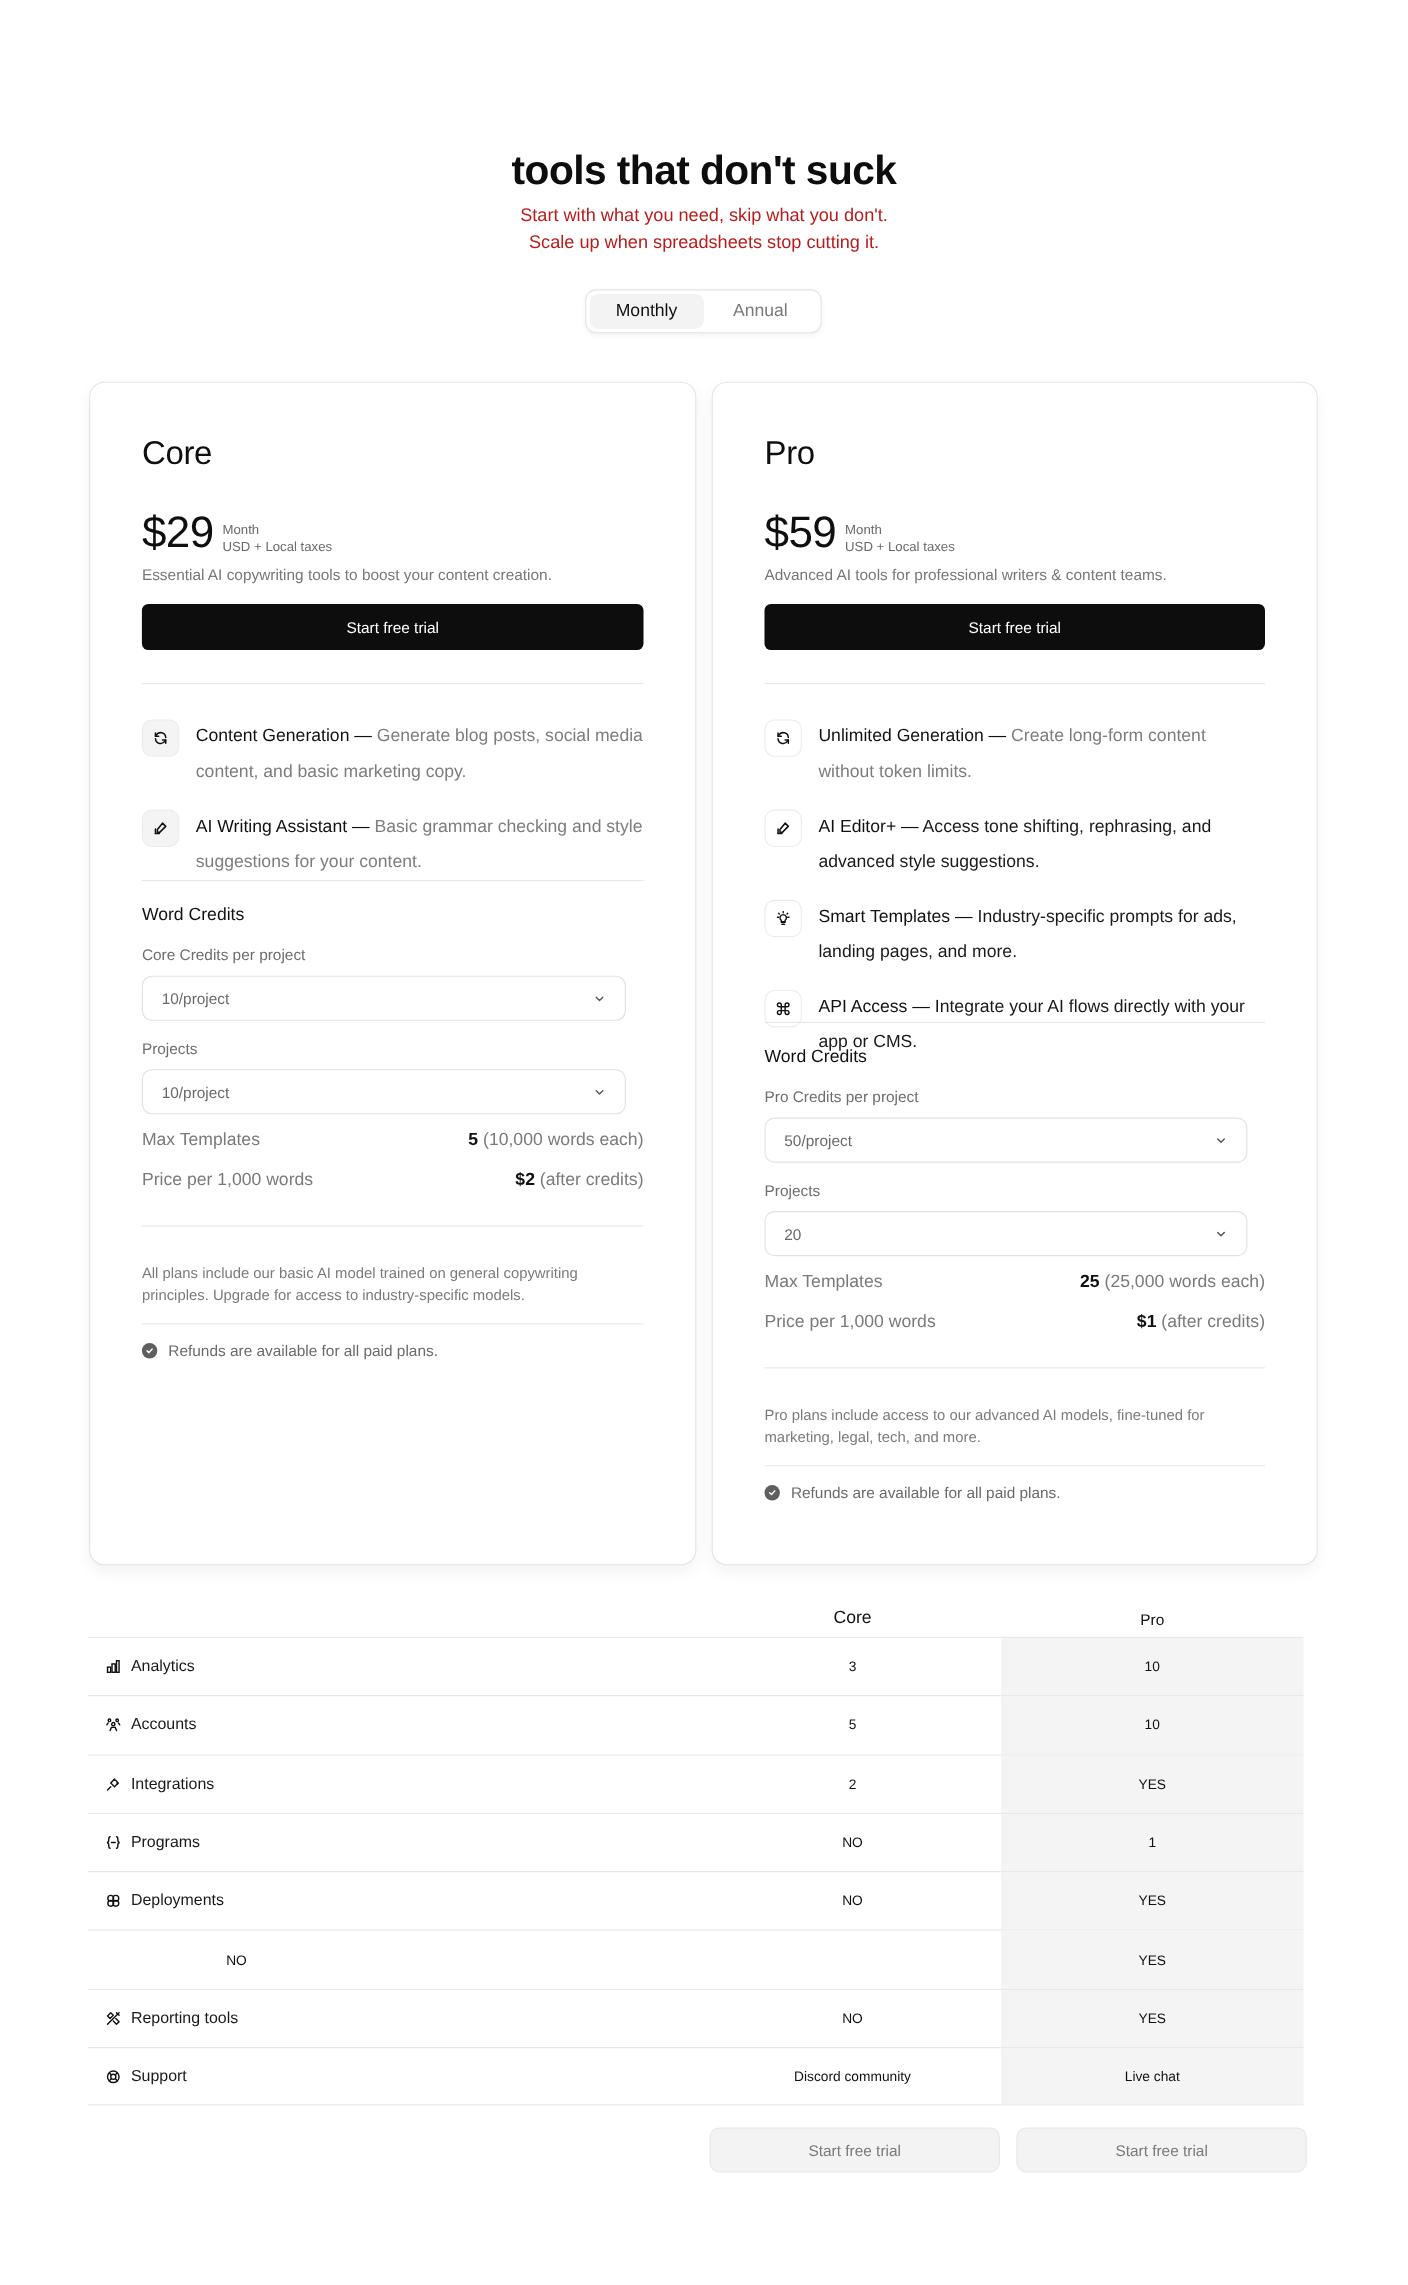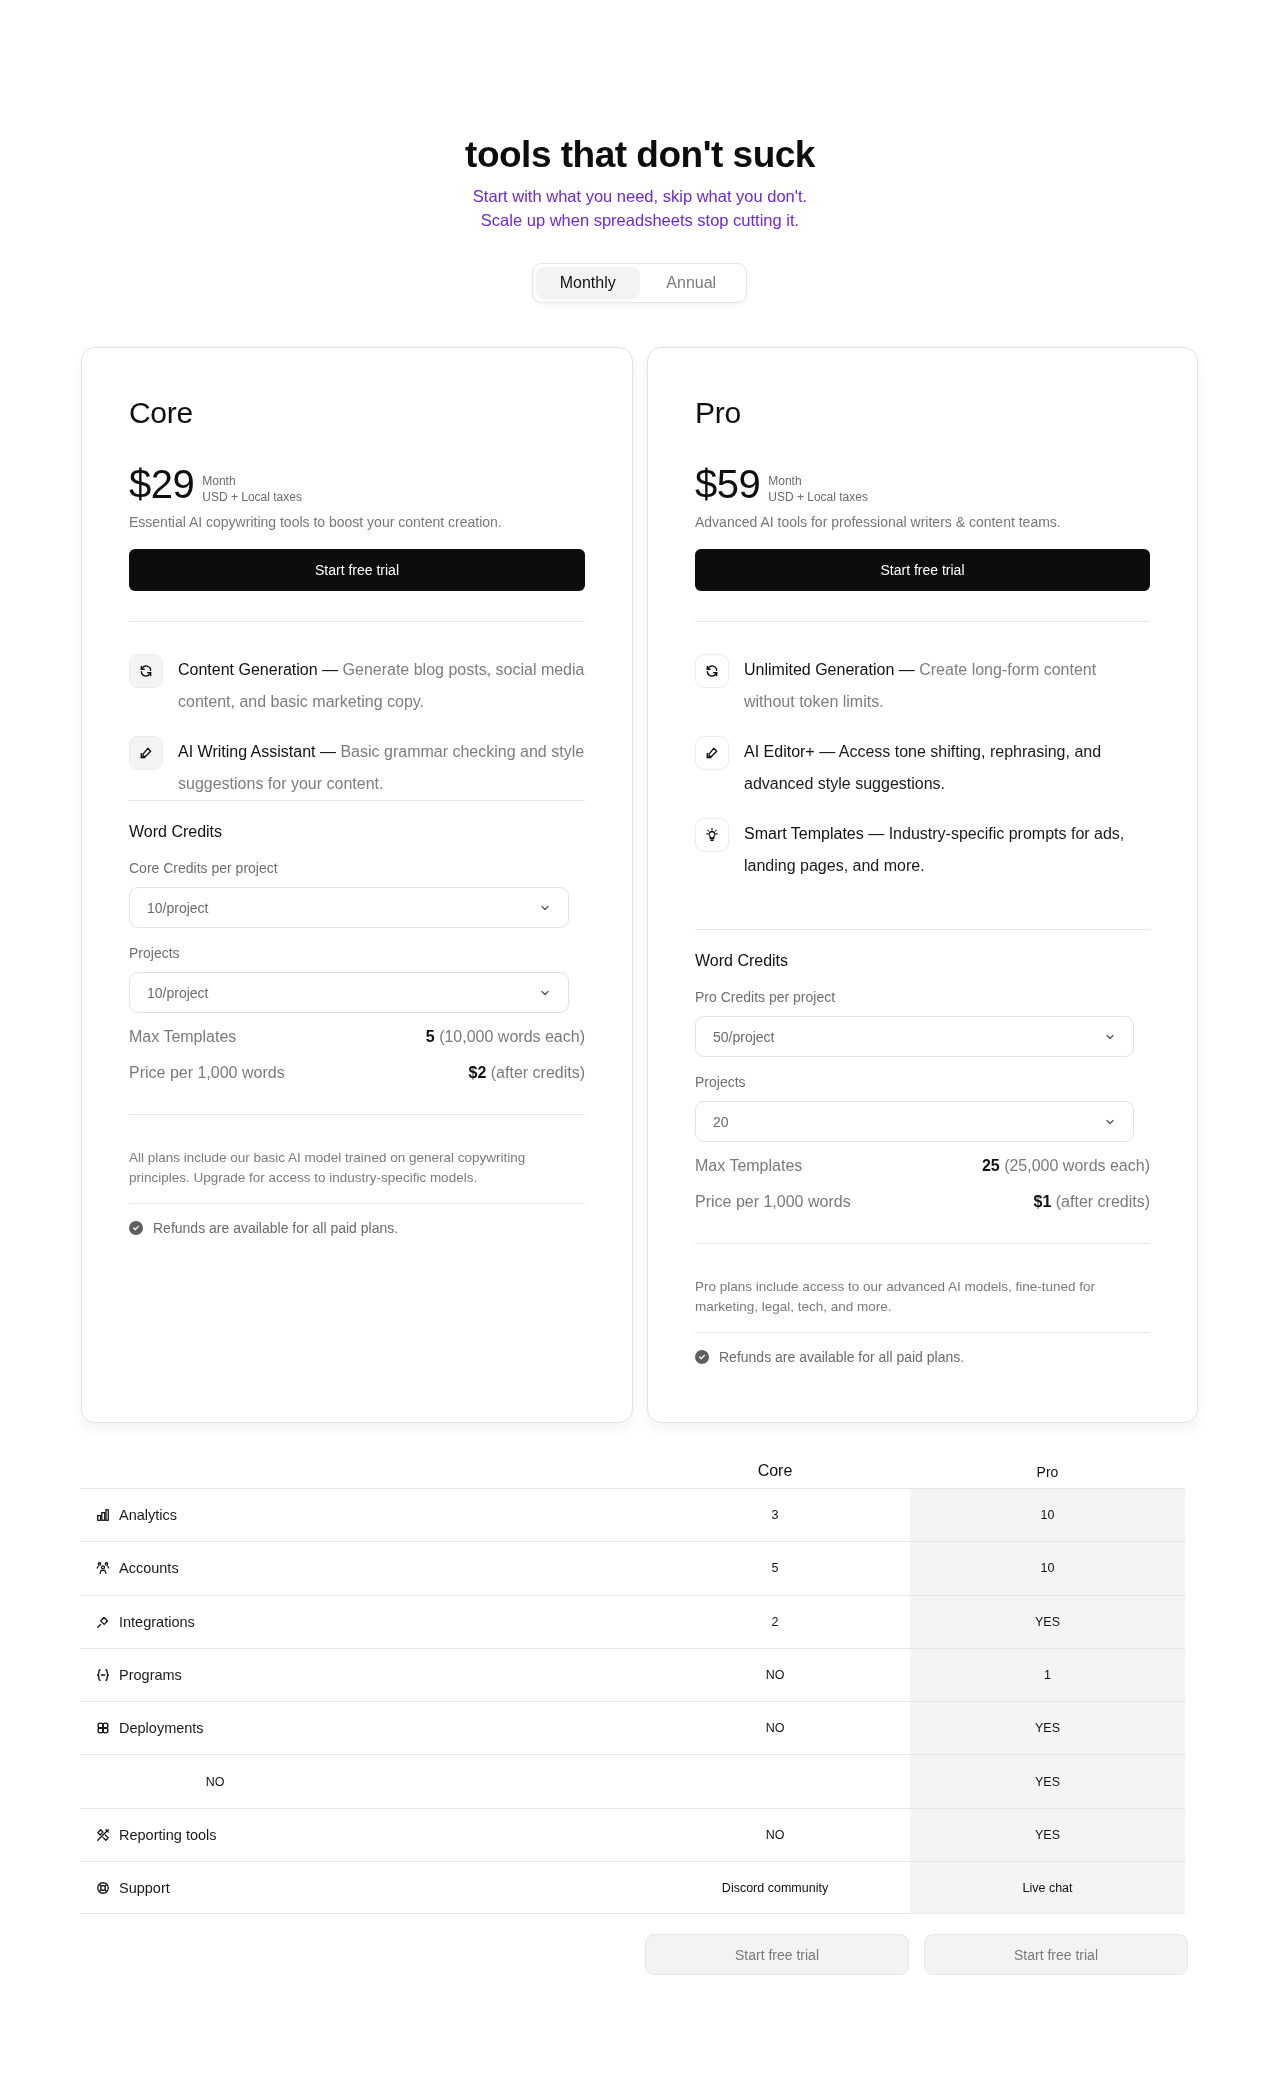--- a/index.html
+++ b/index.html
@@ -10,21 +10,21 @@
     position: relative;
     font-family: "Liberation Sans", "DejaVu Sans", sans-serif;
     color: #0f0f0f;
     overflow: hidden;
   }
   
   .hero { position: absolute; top: 95px; left: 0; width: 1280px; text-align: center; }
   .hero h1 {
     font-size: 37px; line-height: 40px; font-weight: 700; letter-spacing: -0.5px; color: #0d0d0d;
   }
-  .hero p.sub { margin-top: 9px; font-size: 16.5px; line-height: 24px; color: #6d28d9; }
+  .hero p.sub { margin-top: 9px; font-size: 16.5px; line-height: 24px; color: #b91c1c; }
   .toggle {
     position: absolute; top: 263px; left: 532px; width: 215px; height: 40px;
     border: 1px solid #e4e4e4; border-radius: 10px; background: #fff;
     box-shadow: 0 2px 5px rgba(0,0,0,0.05);
     display: flex; padding: 3px;
   }
   .toggle .opt {
     flex: 1; display: flex; align-items: center; justify-content: center;
     font-size: 16px; color: #7a7a7a; border-radius: 8px; cursor: pointer;
   }
@@ -235,20 +235,28 @@
         <span class="ico">
           <svg viewBox="0 0 24 24" fill="none" stroke="#111" stroke-width="2.2" stroke-linecap="round" stroke-linejoin="round">
               <path d="M9 18h6"></path>
               <path d="M10 21h4"></path>
               <path d="M12 6a5 5 0 0 0-3 9v2h6v-2a5 5 0 0 0-3-9z"></path>
               <path d="M12 1v2M3 10h2M19 10h2M5 4l1 1M19 4l-1 1"></path>
             </svg>
         </span>
         <div class="txt"><span>Smart Templates —</span><span class="desc dark"> Industry-specific prompts for ads, landing pages, and more.</span></div>
       </div>
+      <div class="feature">
+        <span class="ico">
+          <svg viewBox="0 0 24 24" fill="none" stroke="#111" stroke-width="2.2" stroke-linecap="round" stroke-linejoin="round">
+              <path d="M9 9V6a3 3 0 1 0-3 3h12a3 3 0 1 0-3-3v12a3 3 0 1 0 3-3H6a3 3 0 1 0 3 3V9"></path>
+            </svg>
+        </span>
+        <div class="txt"><span>API Access —</span><span class="desc dark"> Integrate your AI flows directly with your app or CMS.</span></div>
+      </div>
     </div>
 
     <div class="divider" style="top:581px"></div>
     <div class="wc-title" style="top:604px">Word Credits</div>
     <div class="field-label" style="top:641px">Pro Credits per project</div>
     <div class="select" style="top:668px">
       <span>50/project</span>
       <svg class="chev" viewBox="0 0 24 24" fill="none" stroke="#555" stroke-width="2.5" stroke-linecap="round" stroke-linejoin="round">
           <path d="M6 9l6 6 6-6"></path>
         </svg>

